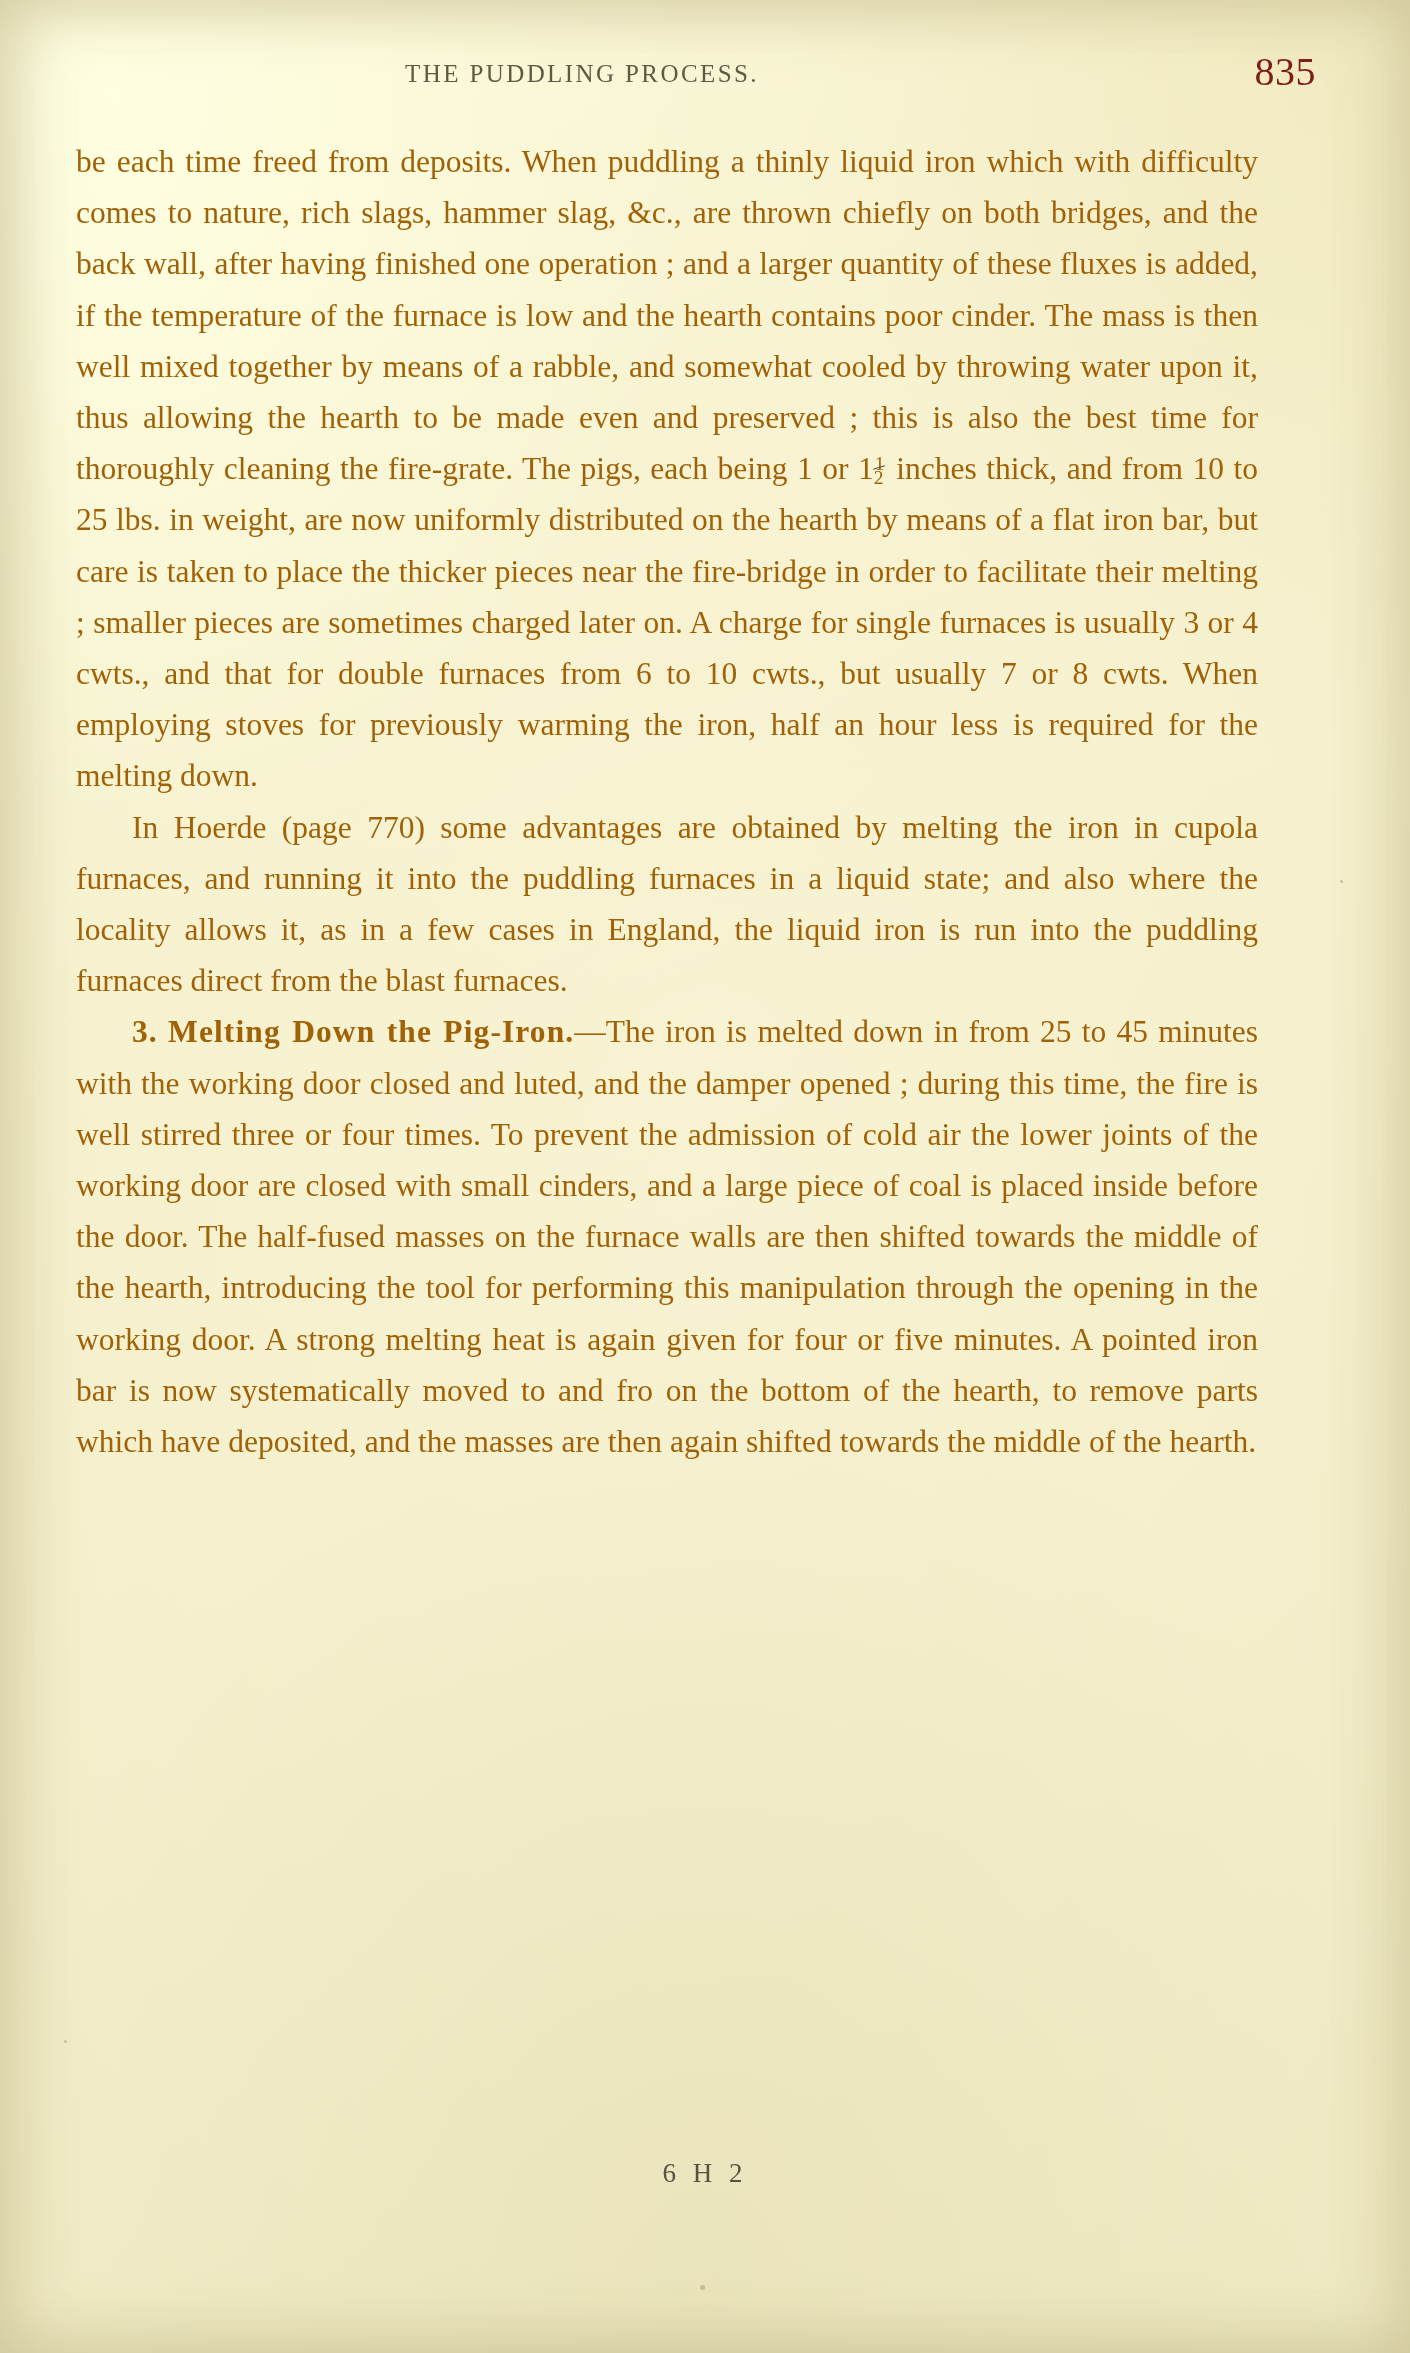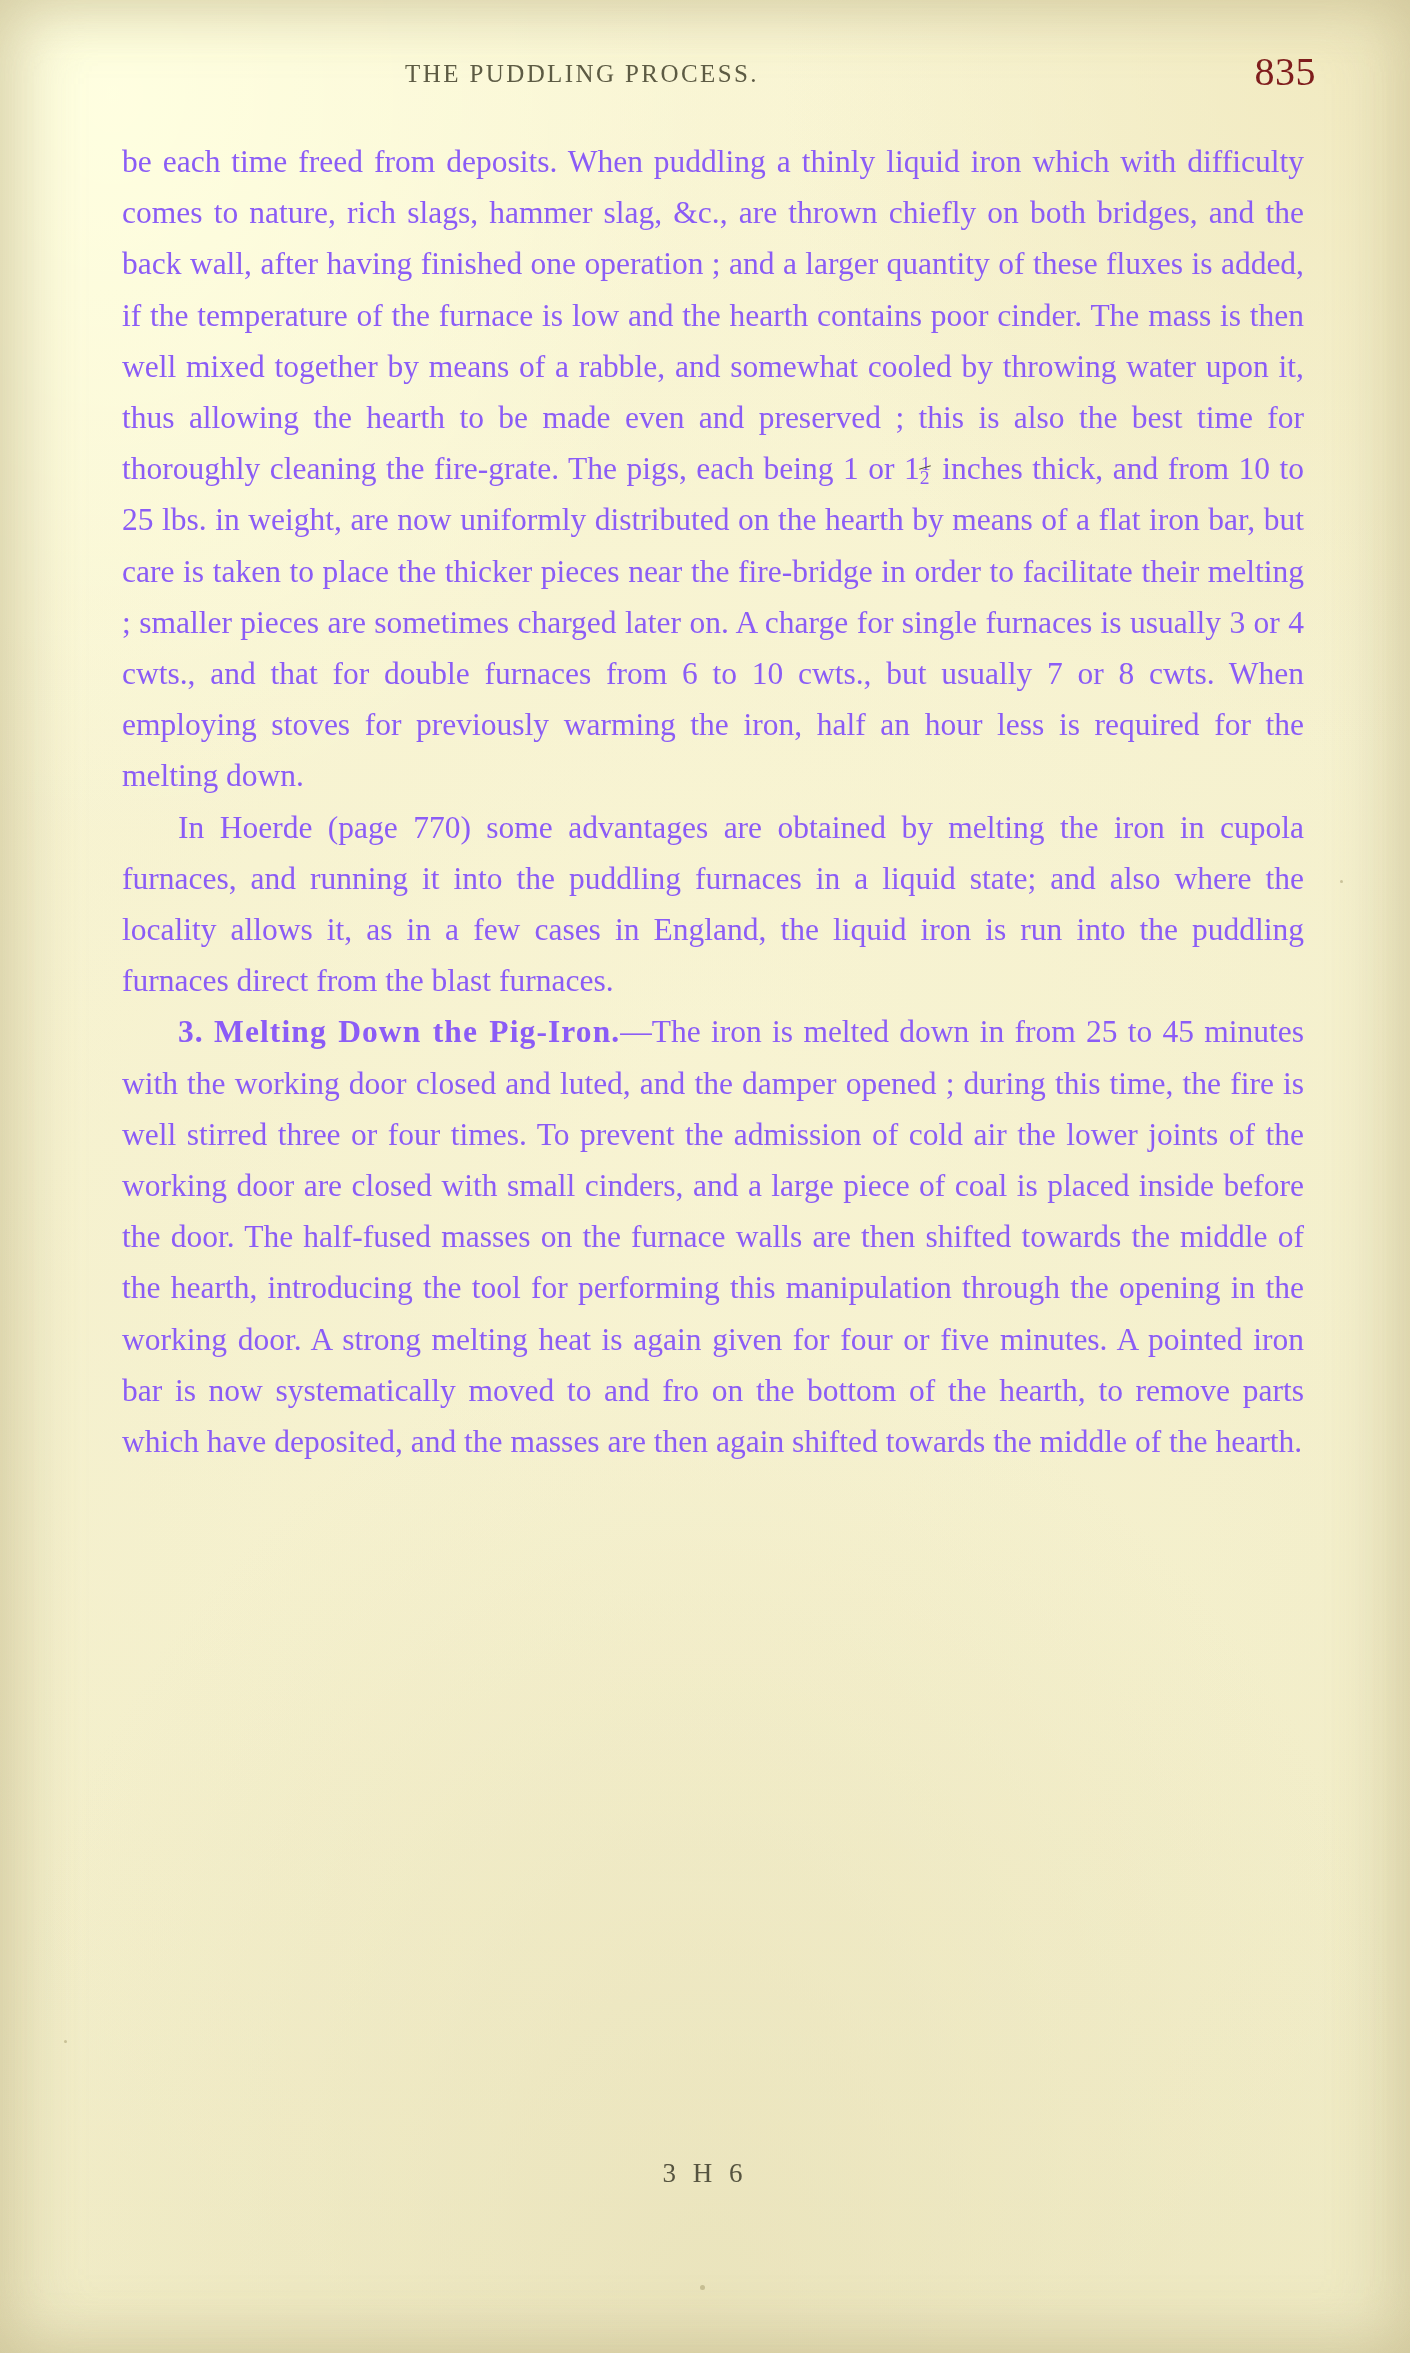--- a/index.html
+++ b/index.html
@@ -67,24 +67,23 @@
     top: -12px;
     font-size: 40px;
     color: #7f1d1d;
     letter-spacing: 0.5px;
   }
   .textblock {
     position: absolute;
     left: 76px;
     top: 136px;
     width: 1182px;
-    color: #8b5cf6;
+    color: #a16207;
     font-size: 31.5px;
     line-height: 51.2px;
-    margin-left: 46px;
   }
   .textblock p {
     margin: 0;
     text-align: justify;
     text-justify: inter-word;
   }
   .textblock p.indent {
     text-indent: 56px;
   }
   .textblock p.cont {
@@ -154,20 +153,20 @@
   <div class="textblock">
 
     <p class="cont"><span>be each time freed from deposits.  When puddling a thinly liquid iron which with difficulty comes to nature, rich slags, hammer slag, &amp;c., are thrown chiefly on both bridges, and the back wall, after having finished one operation ; and a larger quantity of these fluxes is added, if the temperature of the furnace is low and the hearth contains poor cinder. The mass is then well mixed together by means of a rabble, and somewhat cooled by throwing water upon it, thus allowing the hearth to be made even and preserved ; this is also the best time for thoroughly cleaning the fire-grate.  The pigs, each being 1 or 1</span><span class="frac"><span class="num">1</span><span class="bar"></span><span class="den">2</span></span><span> inches thick, and from 10 to 25 lbs. in weight, are now uniformly distributed on the hearth by means of a flat iron bar, but care is taken to place the thicker pieces near the fire-bridge in order to facilitate their melting ; smaller pieces are sometimes charged later on.  A charge for single furnaces is usually 3 or 4 cwts., and that for double furnaces from 6 to 10 cwts., but usually 7 or 8 cwts.  When employing stoves for previously warming the iron, half an hour less is required for the melting down.</span></p>
 
     <p class="indent">In Hoerde (page 770) some advantages are obtained by melting the iron in cupola furnaces, and running it into the puddling furnaces in a liquid state; and also where the locality allows it, as in a few cases in England, the liquid iron is run into the puddling furnaces direct from the blast furnaces.</p>
 
     <p class="indent"><span class="sechead">3.</span> <span class="sechead">Melting Down the Pig-Iron.</span><span>—</span><span>The iron is melted down in from 25 to 45 minutes with the working door closed and luted, and the damper opened ; during this time, the fire is well stirred three or four times.  To prevent the admission of cold air the lower joints of the working door are closed with small cinders, and a large piece of coal is placed inside before the door.  The half-fused masses on the furnace walls are then shifted towards the middle of the hearth, introducing the tool for performing this manipulation through the opening in the working door.  A strong melting heat is again given for four or five minutes.  A pointed iron bar is now systematically moved to and fro on the bottom of the hearth, to remove parts which have deposited, and the masses are then again shifted towards the middle of the hearth.</span></p>
 
   </div>
 
-  <div class="signature">3 H 6</div>
+  <div class="signature">6 H 2</div>
 
   <div class="speck" style="left:700px; top:2285px; width:5px; height:5px;"></div>
   <div class="speck" style="left:64px; top:2040px; width:3px; height:3px;"></div>
   <div class="speck" style="left:1340px; top:880px; width:3px; height:3px;"></div>
 
   <div class="edge-shade"></div>
 </div>
 
 </body></html>

